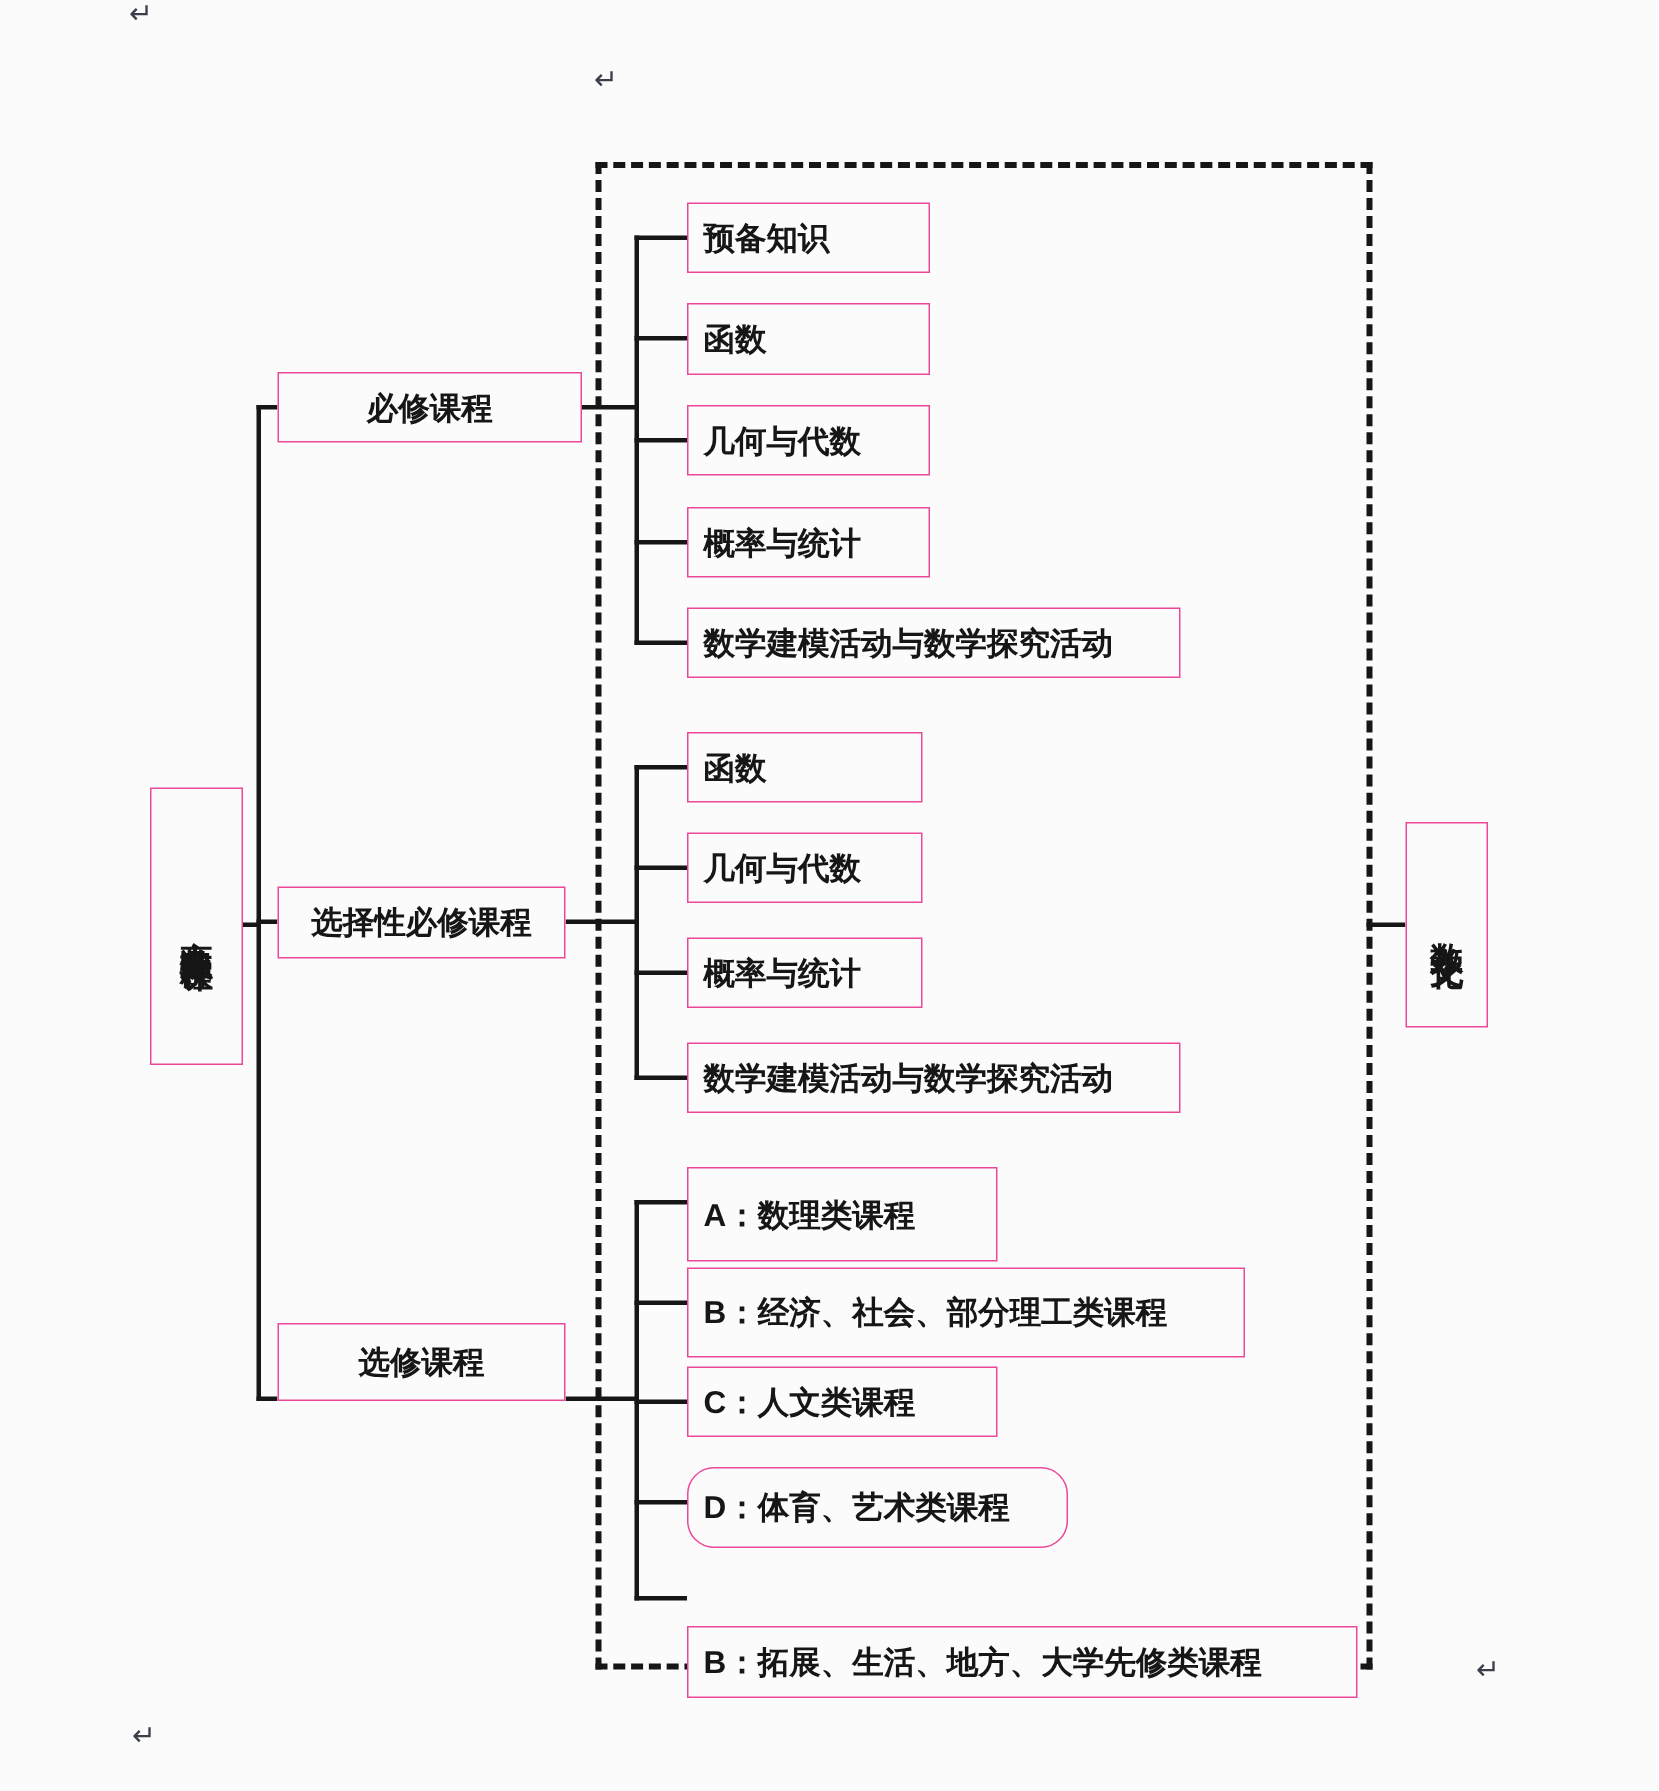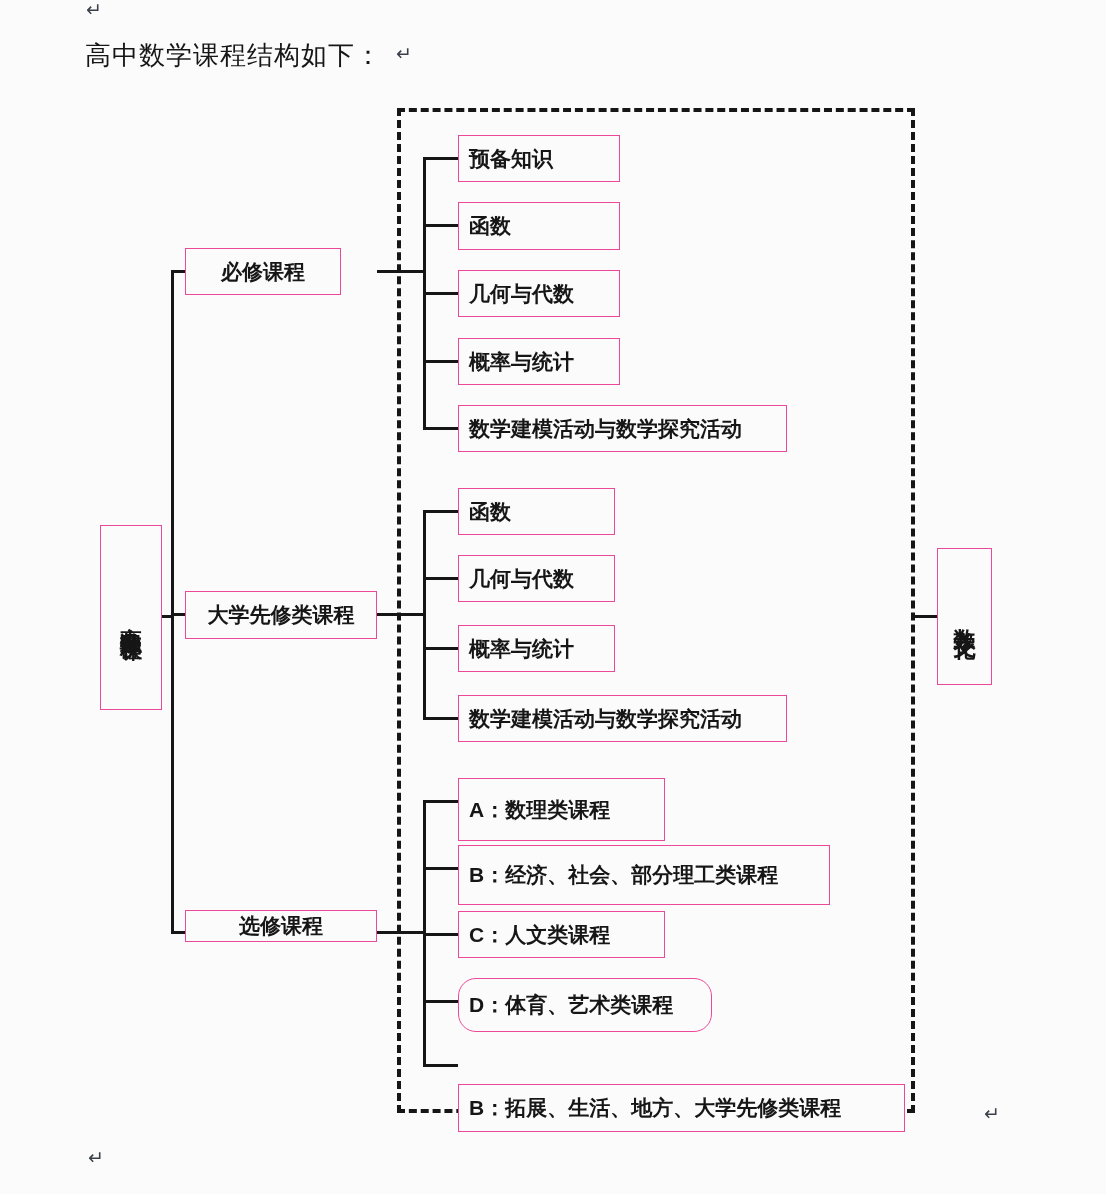--- a/index.html
+++ b/index.html
@@ -69,31 +69,30 @@
 </head>
 <body>
 
 <div class="page">
 
   <span class="retmark" style="left:86px; top:-2px;">↵</span>
   <span class="retmark" style="left:396px; top:42px;">↵</span>
   <span class="retmark" style="left:88px; top:1146px;">↵</span>
   <span class="retmark" style="left:984px; top:1102px;">↵</span>
 
-  <div class="title" style="left:85px; top:38px;">高中数学课程结构如下：</div>
 
   <div class="dashed-frame"></div>
 
   <div class="box vbox" style="left:100px; top:525px; width:62px; height:185px;">高中数学课程</div>
 
   <div class="box vbox" style="left:937px; top:548px; width:55px; height:137px;">数学文化</div>
 
-  <div class="box branch" style="left:185px; top:248px; width:156px; height:47px;">必修课程</div>
-  <div class="box branch" style="left:185px; top:591px; width:192px; height:48px;">大学先修类课程</div>
-  <div class="box branch" style="left:185px; top:910px; width:192px; height:32px;">选修课程</div>
+  <div class="box branch" style="left:185px; top:248px; width:203px; height:47px;">必修课程</div>
+  <div class="box branch" style="left:185px; top:591px; width:192px; height:48px;">选择性必修课程</div>
+  <div class="box branch" style="left:185px; top:882px; width:192px; height:52px;">选修课程</div>
 
   <div class="box leaf" style="left:458px; top:135px; width:162px; height:47px;">预备知识</div>
   <div class="box leaf" style="left:458px; top:202px; width:162px; height:48px;">函数</div>
   <div class="box leaf" style="left:458px; top:270px; width:162px; height:47px;">几何与代数</div>
   <div class="box leaf" style="left:458px; top:338px; width:162px; height:47px;">概率与统计</div>
   <div class="box leaf" style="left:458px; top:405px; width:329px; height:47px;">数学建模活动与数学探究活动</div>
 
   <div class="box leaf" style="left:458px; top:488px; width:157px; height:47px;">函数</div>
   <div class="box leaf" style="left:458px; top:555px; width:157px; height:47px;">几何与代数</div>
   <div class="box leaf" style="left:458px; top:625px; width:157px; height:47px;">概率与统计</div>

